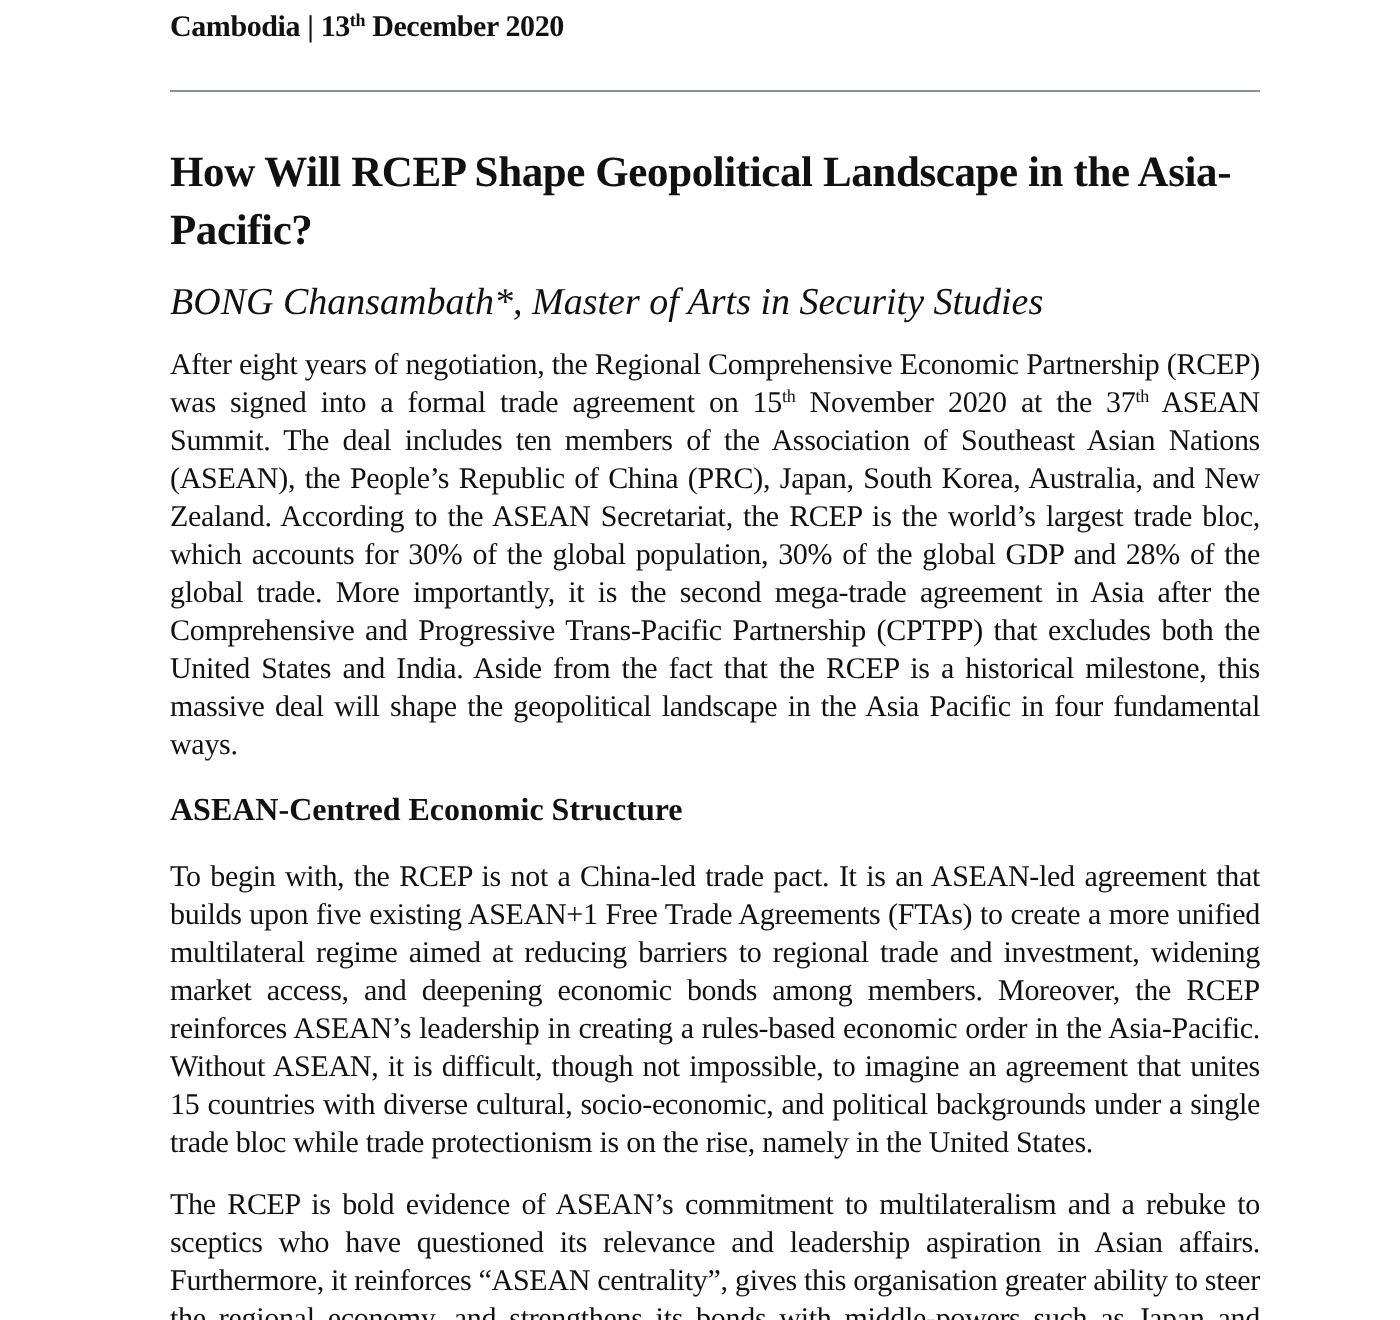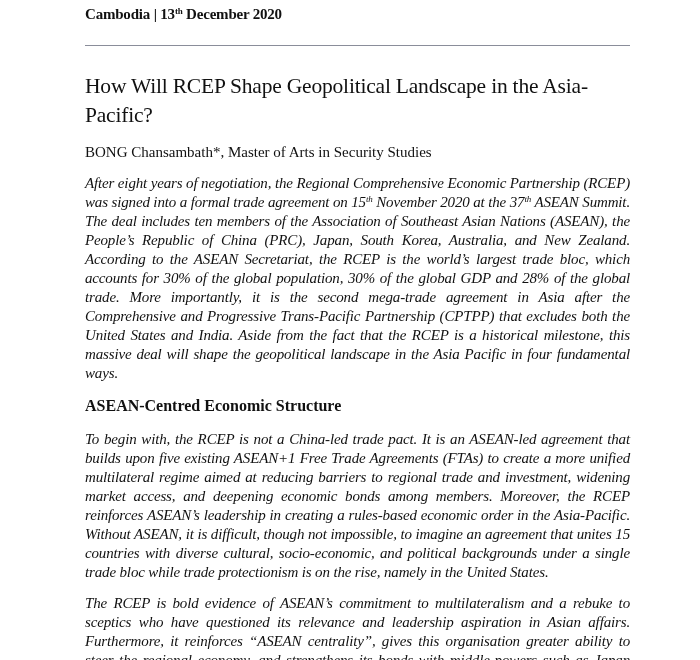--- a/index.html
+++ b/index.html
@@ -43,38 +43,38 @@
       height: 0;
       border-top: 1.5px solid #8a8d9a;
     }
     .content {
       position: absolute;
       left: 85px;
       top: 72px;
       width: 545px;
     }
     .title {
-      font-weight: normal;
+      font-weight: bold;
       font-size: 21.5px;
       line-height: 29px;
       margin: 0 0 13px 0;
       letter-spacing: -0.2px;
     }
     .byline {
-      font-size: 15px;
+      font-style: italic;
+      font-size: 19px;
       line-height: 18px;
       margin: 0 0 13px 0;
     }
     p.body {
       font-size: 15px;
       line-height: 19px;
       text-align: justify;
       margin: 0 0 12px 0;
       letter-spacing: -0.15px;
-      font-style: italic;
     }
     p.body sup {
       font-size: 9px;
       vertical-align: 5px;
       line-height: 0;
     }
     .section-heading {
       font-weight: bold;
       font-size: 16px;
       line-height: 22px;

